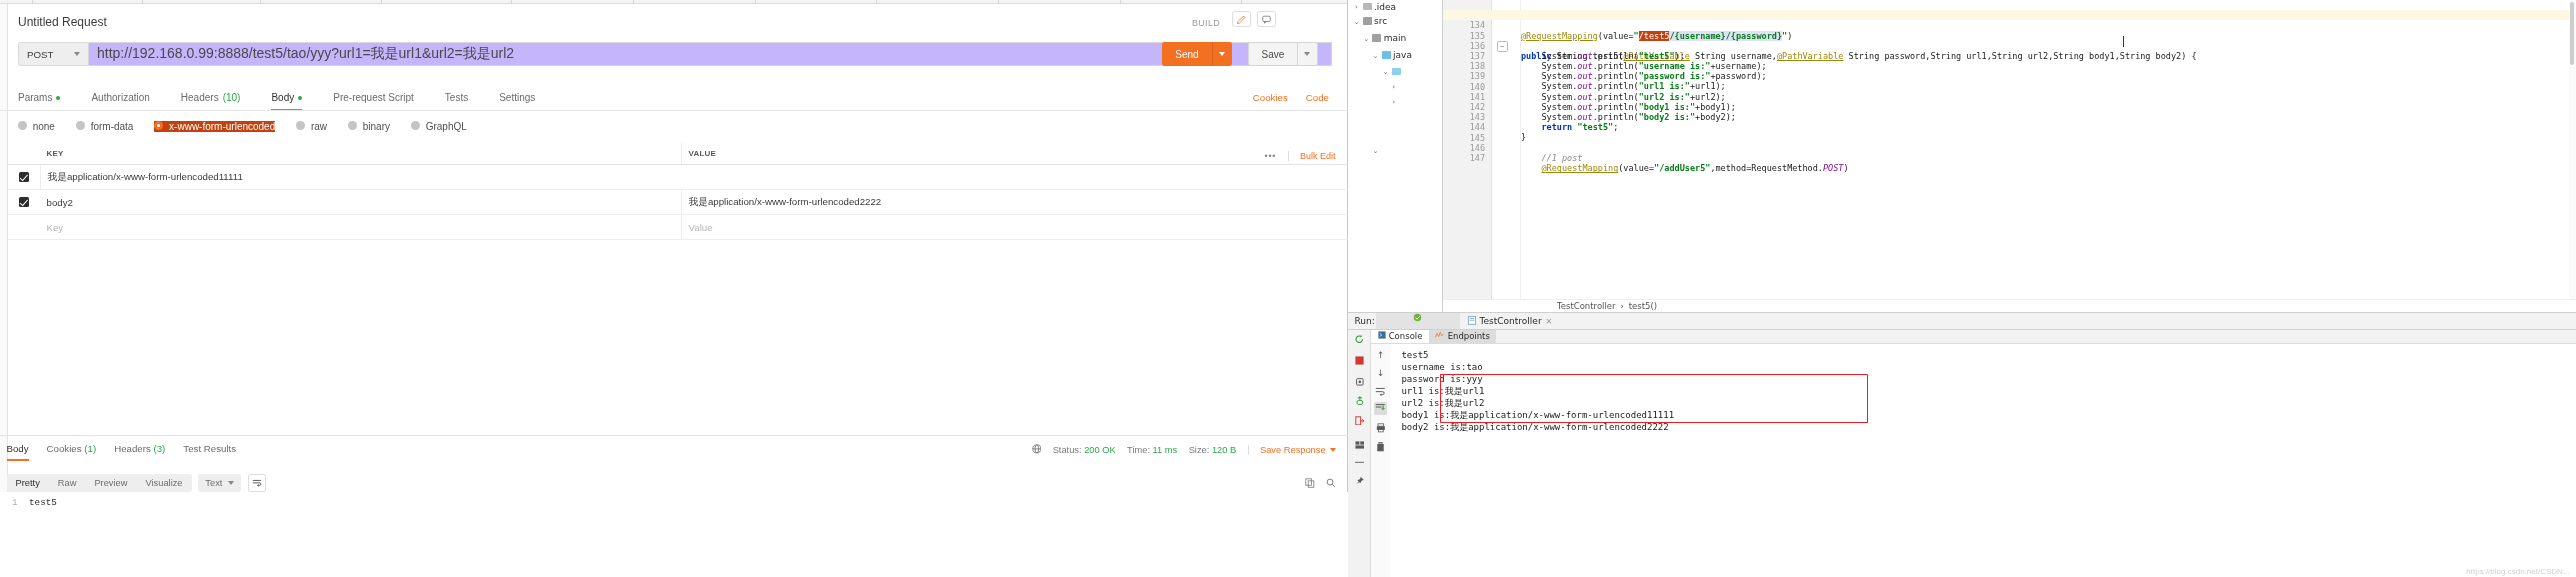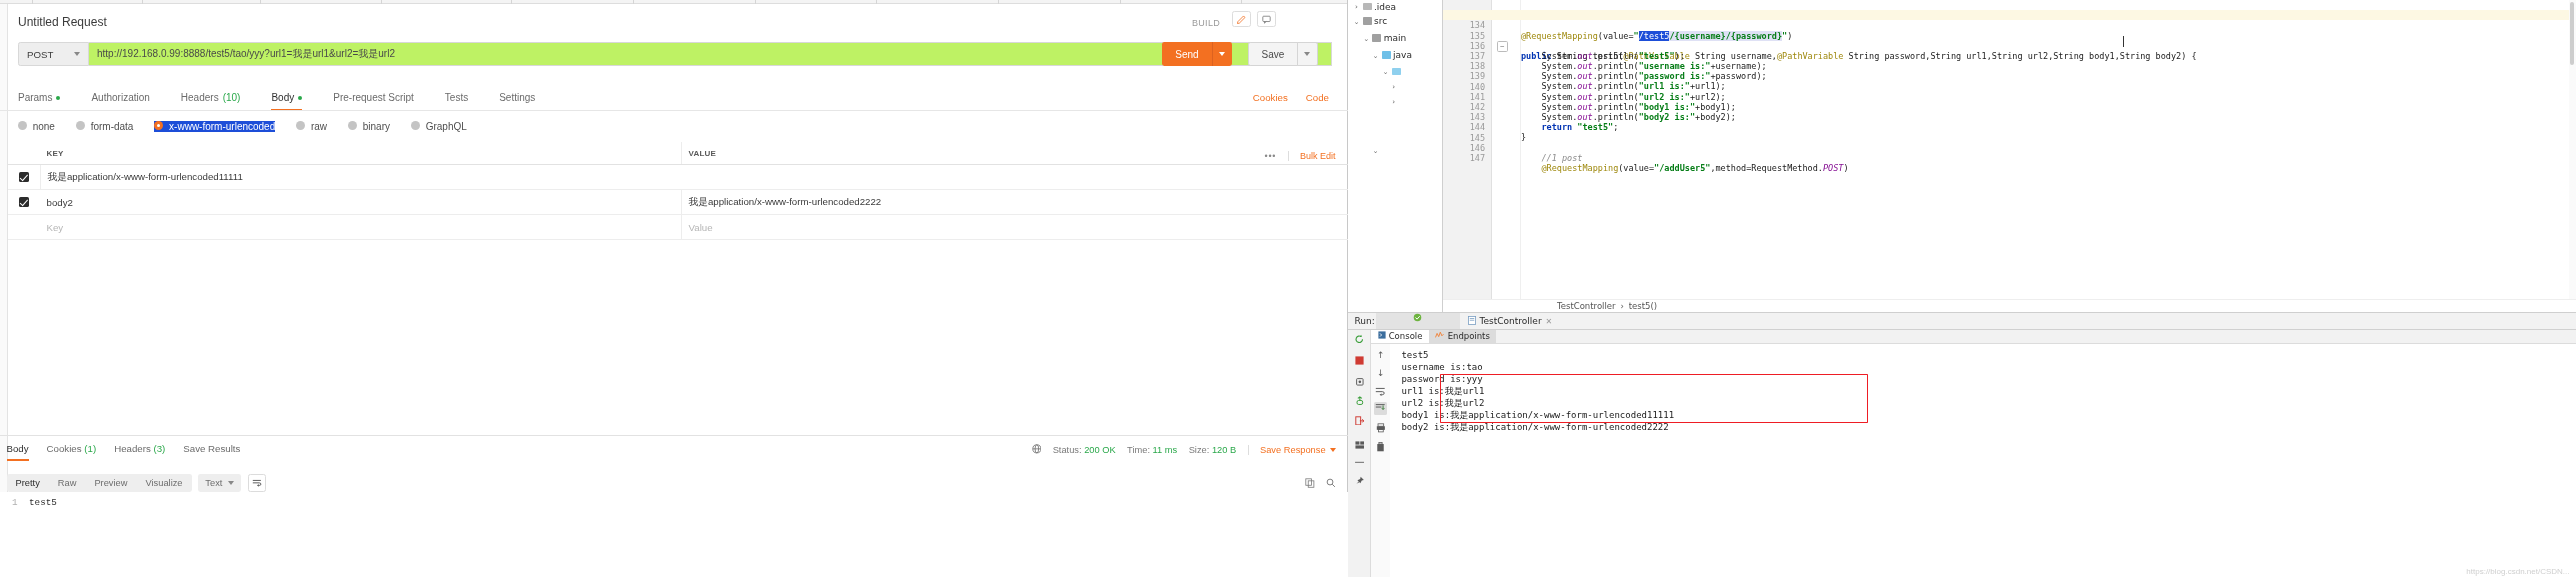--- a/index.html
+++ b/index.html
@@ -23,21 +23,21 @@
 
   .pm-build { position: absolute; right: 127px; top: 18px; font-size: 9px; color: #9a9a9a; letter-spacing: 0.3px; }
   .pm-iconbtn { position: absolute; top: 11.4px; width: 18.7px; height: 16px; border: 0.8px solid #ddd; border-radius: 2.4px; background: #fff; display: flex; align-items: center; justify-content: center; cursor: pointer; }
   .pm-iconbtn.a { right: 96px; }
   .pm-iconbtn.b { right: 71px; }
   .pm-iconbtn svg { display: block; }
 
   .pm-urlrow { position: absolute; left: 18px; top: 42px; width: 1314px; height: 24px; display: flex; }
   .pm-method { width: 71px; height: 24px; background: #eee; border: 0.8px solid #d8d8d8; border-radius: 2.4px 0 0 2.4px; display: flex; align-items: center; justify-content: space-between; padding: 0 8px; font-size: 9.7px; color: #3c3c3c; cursor: pointer; }
   .pm-caret { width: 0; height: 0; border-left: 3.2px solid transparent; border-right: 3.2px solid transparent; border-top: 4px solid #888; }
-  .pm-url { flex: 1; height: 24px; background: #bef264; border: 0.8px solid #d8d8d8; border-left: none; display: flex; align-items: center; padding: 8px 8px; font-size: 10px; color: #4a4a4a; cursor: text; }
+  .pm-url { flex: 1; height: 24px; background: #c4b5fd; border: 0.8px solid #d8d8d8; border-left: none; display: flex; align-items: center; padding: 8px 8px; font-size: 14px; color: #4a4a4a; cursor: text; }
   .pm-send { position: absolute; left: 1162px; top: 42px; width: 50px; height: 24px; background: #f37021; color: #fff; border-radius: 2.4px 0 0 2.4px; display: flex; align-items: center; justify-content: center; font-size: 10px; cursor: pointer; }
   .pm-send-caret { position: absolute; left: 1212px; top: 42px; width: 19.5px; height: 24px; background: #f37021; border-left: 0.8px solid #dc6220; border-radius: 0 2.4px 2.4px 0; display: flex; align-items: center; justify-content: center; cursor: pointer; }
   .pm-send-caret i { width: 0; height: 0; border-left: 3.2px solid transparent; border-right: 3.2px solid transparent; border-top: 4px solid #fff; display: block; }
   .pm-save { position: absolute; left: 1248px; top: 42px; width: 50px; height: 24px; background: #f4f4f4; border: 0.8px solid #d5d5d5; border-radius: 2.4px 0 0 2.4px; display: flex; align-items: center; justify-content: center; font-size: 10px; color: #4a4a4a; cursor: pointer; }
   .pm-save-caret { position: absolute; left: 1298px; top: 42px; width: 19.5px; height: 24px; background: #f4f4f4; border: 0.8px solid #d5d5d5; border-left: none; border-radius: 0 2.4px 2.4px 0; display: flex; align-items: center; justify-content: center; cursor: pointer; }
 
   .pm-tabs { position: absolute; left: 18px; top: 92px; display: flex; gap: 31px; align-items: center; }
   .pm-tab { font-size: 10px; color: #6b6b6b; padding-bottom: 7.3px; position: relative; cursor: pointer; white-space: nowrap; display: flex; align-items: center; gap: 4px; }
   .pm-tab.active { color: #2f2f2f; }
   .pm-tab.active::after { content: ""; position: absolute; left: 0; right: 0; bottom: 0; height: 1.6px; background: #f37021; }
@@ -104,25 +104,25 @@
   .idea-gutterstrip { position: absolute; left: 0; top: 0; width: 3.2px; height: 16px; background: #8f8f8f; }
 
   .idea-editor { position: absolute; left: 95px; top: 0; width: 1133px; height: 299px; background: #fff; }
   .idea-gutter { position: absolute; left: 0; top: 0; width: 49px; height: 299px; background: #f2f2f2; border-right: 0.8px solid #e0e0e0; }
   .idea-gutter2 { position: absolute; left: 49px; top: 0; width: 29px; height: 299px; background: #fff; border-right: 0.8px solid #efefef; }
   .codeline { position: absolute; left: 0; height: 10.2px; line-height: 10.2px; width: 100%; font-family: "DejaVu Sans Mono", monospace; font-size: 8.5px; white-space: pre; }
   .codeline.hl { background: #fdf8e3; }
   .ln { position: absolute; left: 0; width: 42px; text-align: right; color: #9a9a9a; font-family: "DejaVu Sans Mono", monospace; font-size: 8.5px; }
   .ct { position: absolute; left: 78px; color: #1a1a1a; }
   .kw { color: #0033b3; font-weight: bold; }
-  .ann { color: #9e880d; }
+  .ann { color: #9e880d; text-decoration: underline; }
   .str { color: #067d17; font-weight: bold; }
   .fld { color: #871094; font-style: italic; }
   .cmt { color: #8c8c8c; font-style: italic; }
-  .sel { background: #1d4ed8; color: #fff; }
+  .sel { background: #c2410c; color: #fff; }
   .selsoft { background: #dfe1f5; }
   .idea-caret { position: absolute; top: 36px; left: 680px; width: 0.8px; height: 10.5px; background: #333; }
   .fold { position: absolute; left: 54px; width: 10.5px; height: 10.5px; border: 0.8px solid #bbb; border-radius: 1.6px; background: #fff; color: #777; font-size: 7.3px; text-align: center; line-height: 9px; cursor: pointer; }
 
   .idea-scroll-v { position: absolute; right: 0; top: 0; width: 7.3px; height: 299px; background: #fafafa; }
   .idea-scroll-v i { position: absolute; left: 1.6px; top: 1.6px; width: 4px; height: 63px; background: #cdcdcd; border-radius: 2.4px; }
 
   .idea-crumb { position: absolute; left: 95px; top: 299px; width: 1133px; height: 13px; background: #fff; border-top: 0.8px solid #eee; display: flex; align-items: center; gap: 4.9px; padding-left: 114px; font-size: 8.5px; color: #555; }
 
   .idea-runbar { position: absolute; left: 0; top: 312px; width: 1228px; height: 17px; background: #f2f2f2; border-top: 0.8px solid #cfcfcf; display: flex; align-items: center; gap: 0; }
@@ -291,21 +291,21 @@
       <span class="pm-dots">•••</span>
       <span class="pm-bulk">Bulk Edit</span>
     </div>
 
     <div class="pm-divider"></div>
 
     <div class="pm-restabs">
       <div class="pm-restab active"><span>Body</span></div>
       <div class="pm-restab"><span>Cookies</span> <span class="cnt-green">(1)</span></div>
       <div class="pm-restab"><span>Headers</span> <span class="cnt-green">(3)</span></div>
-      <div class="pm-restab"><span>Save Results</span></div>
+      <div class="pm-restab"><span>Test Results</span></div>
     </div>
 
     <div class="pm-status">
       <span>
         <svg width="9.7" height="9.7" viewBox="0 0 12 12">
             <circle cx="6" cy="6" r="5" fill="none" stroke="#6b6b6b" stroke-width="1"></circle>
             <ellipse cx="6" cy="6" rx="2.2" ry="5" fill="none" stroke="#6b6b6b" stroke-width="1"></ellipse>
             <line x1="1" y1="6" x2="11" y2="6" stroke="#6b6b6b" stroke-width="1"></line>
           </svg>
       </span>

